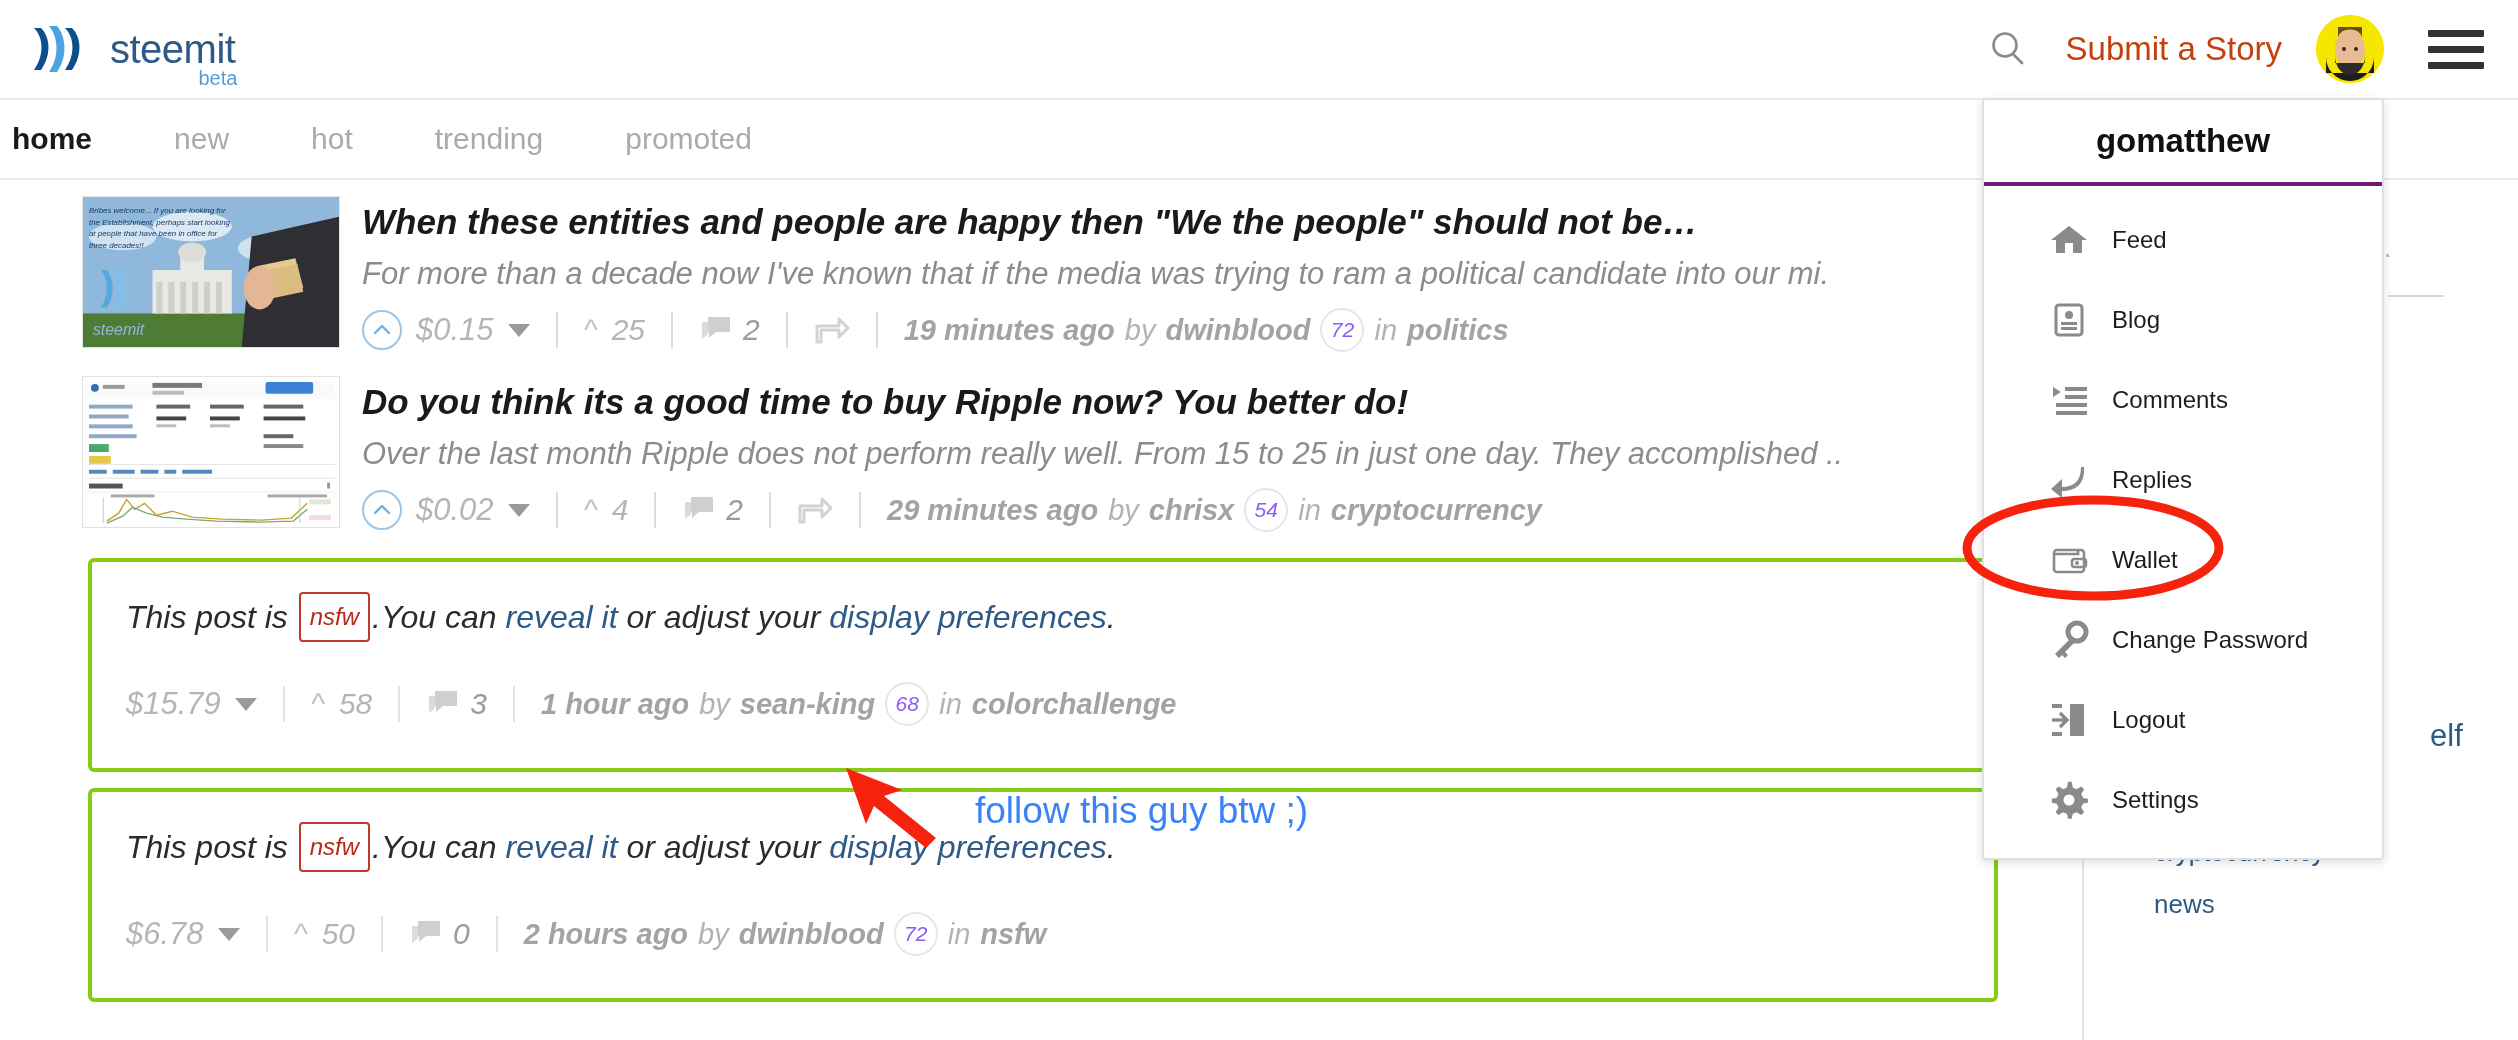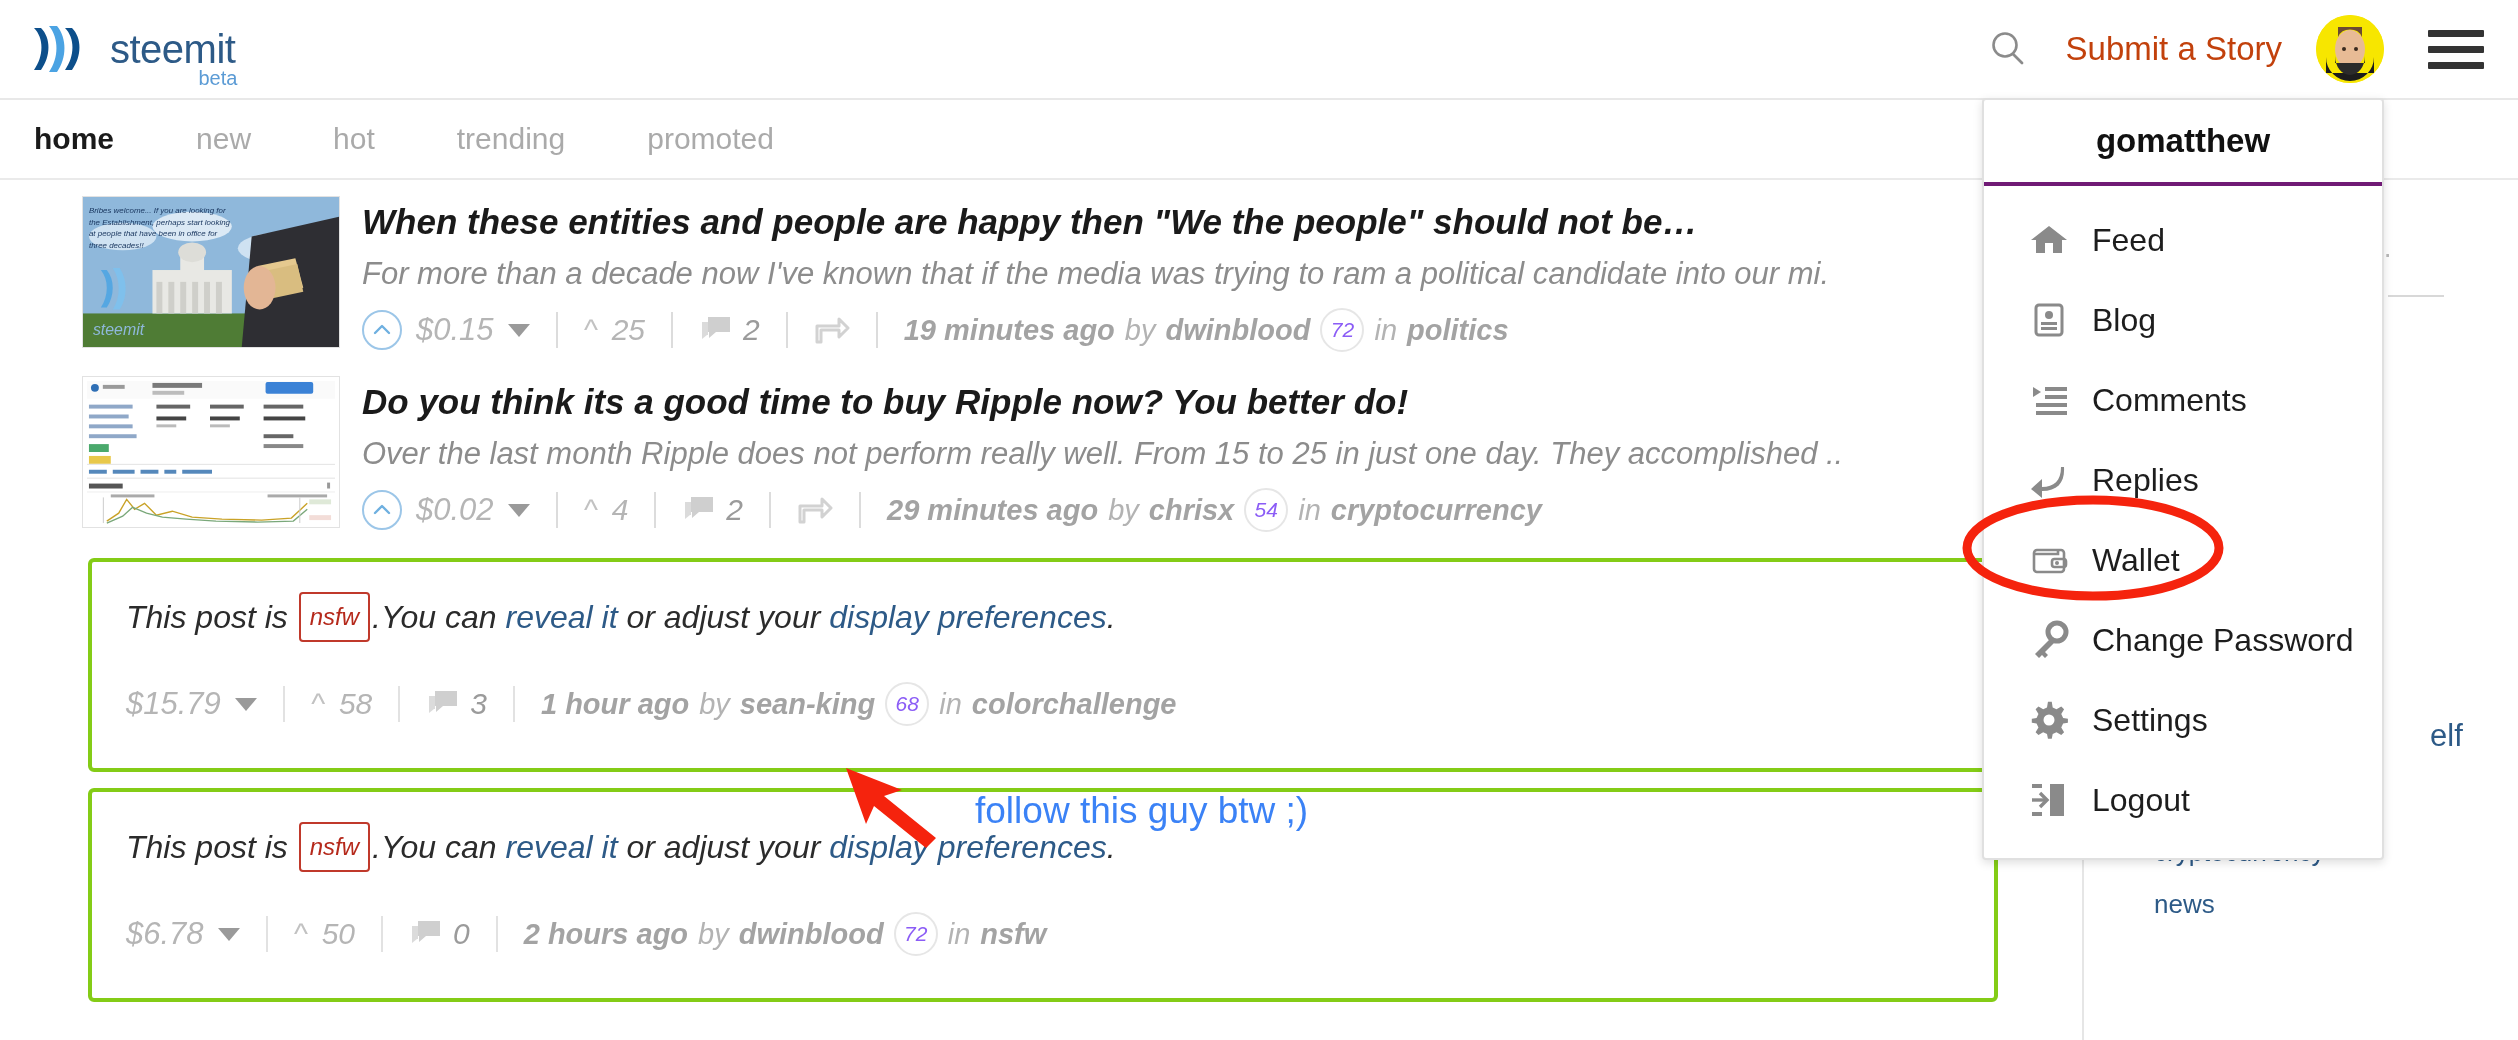--- a/index.html
+++ b/index.html
@@ -47,21 +47,20 @@
     position:absolute; left:50%; top:50%; transform: translate(-50%,-50%) rotate(180deg);
     width: 68px; height:68px;
   }
   .hamburger { margin-left: 44px; width: 56px; display:flex; flex-direction: column; gap: 9px; }
   .hamburger span { display:block; height: 7px; background: #333; border-radius: 1px; }
 
   
   .nav {
     position: absolute; top: 100px; left: 0; width: 2518px; height: 80px;
     border-bottom: 2px solid #eaeaea; display: flex; align-items: center;
-    padding-left: 22px;
   }
   .nav-item {
     font-size: 30px; color: #aaaaaa; margin-right: 58px; text-decoration:none;
     padding: 0 12px;
   }
   .nav-item.active { color: #1a1a1a; font-weight: 700; }
 
   
   .content { position: absolute; top: 182px; left: 0; width: 2060px; font-style: italic; }
 
@@ -148,22 +147,23 @@
     box-shadow: 0 3px 10px rgba(0,0,0,0.13);
     z-index: 40;
   }
   .dropdown-user {
     text-align: center; font-size: 33px; font-weight: 700; color:#111;
     padding: 22px 0 22px 0; border-bottom: 4px solid #701a75;
   }
   .dropdown-list { padding: 14px 0 18px 0; }
   .dd-item {
     display:flex; align-items:center; gap: 22px;
-    padding: 12px 0 12px 44px; text-decoration:none; color:#1d1d1d; font-size: 32px;
+    padding: 12px 0 12px 44px; text-decoration:none; color:#1d1d1d; font-size: 24px;
     line-height: 56px;
+    margin-left: 20px;
   }
   .dd-icon { width: 42px; height: 42px; flex:none; display:flex; align-items:center; justify-content:center; }
 
   
   .annot-ellipse { position:absolute; top: 488px; left: 1958px; z-index: 60; pointer-events:none; }
   .annot-arrow { position:absolute; top: 760px; left: 840px; z-index: 60; pointer-events:none; }
   .annot-text {
     position:absolute; top: 790px; left: 975px; z-index: 60;
     font-size: 37px; color: #3b82f6; white-space: nowrap;
   }
@@ -516,38 +516,38 @@
               <circle cx="29" cy="13" r="9" fill="none" stroke="#8a8a8a" stroke-width="5"></circle>
               <circle cx="31" cy="11" r="2.6" fill="#fff"></circle>
               <path d="M23 19 L7 35 L11 39 L14 36 L17 39 L20 36 L17 33 L27 23 Z" fill="#8a8a8a"></path>
             </svg>
           </span>
           <span>Change Password</span>
         </a>
         <a class="dd-item" href="#">
           <span class="dd-icon">
             <svg width="42" height="42" viewBox="0 0 42 42">
-              <path d="M21 5 L25 5 L26 11 L30 13 L35 10 L38 13 L35 18 L37 22 L42 23 L42 27 L37 28 L35 32 L38 37 L35 40 L30 37 L26 39 L25 44 L21 44 L20 39 L16 37 L11 40 L8 37 L11 32 L9 28 L4 27 L4 23 L9 22 L11 18 L8 13 L11 10 L16 13 L20 11 Z" fill="#8a8a8a" transform="translate(0,-2) scale(0.95)"></path>
-              <circle cx="21" cy="21" r="5.5" fill="#fff"></circle>
-            </svg>
-          </span>
-          <span>Settings</span>
-        </a>
-        <a class="dd-item" href="#">
-          <span class="dd-icon">
-            <svg width="42" height="42" viewBox="0 0 42 42">
               <rect x="22" y="5" width="14" height="32" fill="#8a8a8a"></rect>
               <path d="M4 21 L18 21" stroke="#8a8a8a" stroke-width="3.4"></path>
               <path d="M12 14 L19 21 L12 28" fill="none" stroke="#8a8a8a" stroke-width="3.4"></path>
               <rect x="4" y="5" width="10" height="4" fill="#8a8a8a"></rect>
               <rect x="4" y="33" width="10" height="4" fill="#8a8a8a"></rect>
             </svg>
           </span>
           <span>Logout</span>
         </a>
+        <a class="dd-item" href="#">
+          <span class="dd-icon">
+            <svg width="42" height="42" viewBox="0 0 42 42">
+              <path d="M21 5 L25 5 L26 11 L30 13 L35 10 L38 13 L35 18 L37 22 L42 23 L42 27 L37 28 L35 32 L38 37 L35 40 L30 37 L26 39 L25 44 L21 44 L20 39 L16 37 L11 40 L8 37 L11 32 L9 28 L4 27 L4 23 L9 22 L11 18 L8 13 L11 10 L16 13 L20 11 Z" fill="#8a8a8a" transform="translate(0,-2) scale(0.95)"></path>
+              <circle cx="21" cy="21" r="5.5" fill="#fff"></circle>
+            </svg>
+          </span>
+          <span>Settings</span>
+        </a>
       </div>
   </div>
 
   <svg class="annot-ellipse" width="270" height="120" viewBox="0 0 270 120">
     <ellipse cx="135" cy="60" rx="126" ry="48" fill="none" stroke="#f5230d" stroke-width="9"></ellipse>
   </svg>
 
   <svg class="annot-arrow" width="140" height="90" viewBox="0 0 140 90">
     <path d="M6 8 L62 30 L44 36 L96 78 L86 88 L34 46 L26 64 Z" fill="#f5230d"></path>
   </svg>

